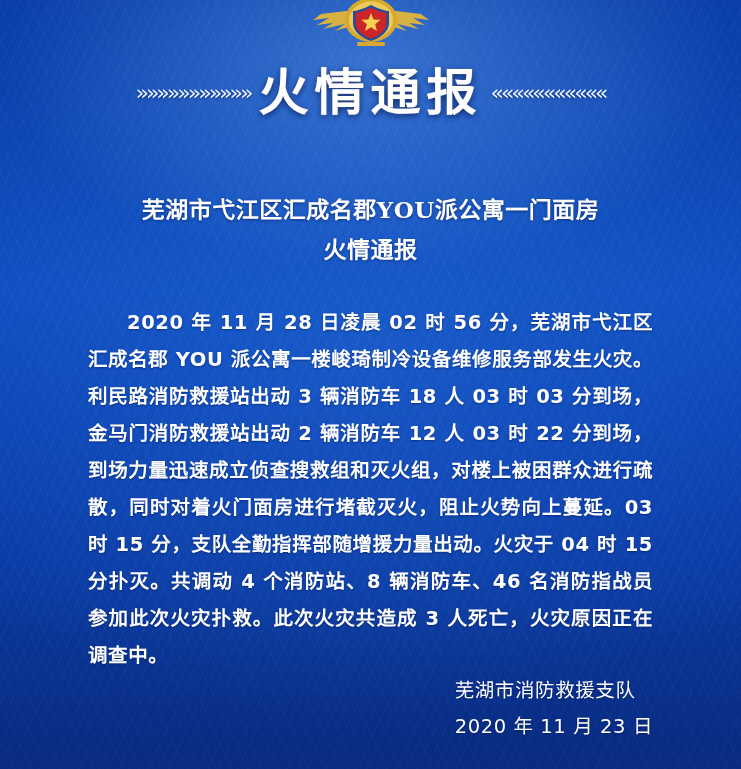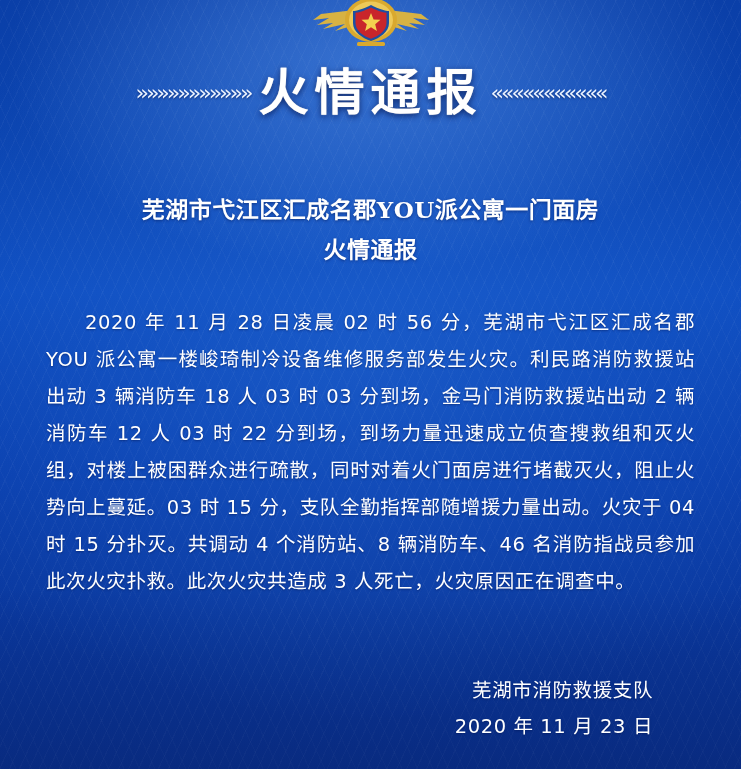--- a/index.html
+++ b/index.html
@@ -86,21 +86,21 @@
     white-space: nowrap;
     text-shadow: 0 2px 6px rgba(0,15,70,0.75), 0 0 1px #ffffff;
   }
 
   
   .content {
     position: absolute;
     top: 190px;
     left: 0;
     right: 0;
-    padding: 0 42px;
+    padding: 0 76px;
     z-index: 3;
   }
   .doc-heading {
     text-align: center;
     color: #ffffff;
     font-family: "DejaVu Serif", "Liberation Serif", serif;
     font-weight: bold;
     font-size: 23px;
     line-height: 40px;
     letter-spacing: 0.5px;
@@ -109,27 +109,28 @@
   }
   .doc-body {
     color: #ffffff;
     font-family: "DejaVu Sans", "Liberation Sans", sans-serif;
     font-size: 19.5px;
     line-height: 37px;
     letter-spacing: 0.6px;
     text-align: justify;
     text-indent: 2em;
     text-shadow: 0 1px 2px rgba(0,20,80,0.5);
-    margin: 4px;
+    margin: 12px;
+    font-weight: bold;
   }
   .signature {
     position: absolute;
     right: 88px;
     bottom: 24px;
-    text-align: right;
+    text-align: left;
     color: #ffffff;
     font-family: "DejaVu Sans", "Liberation Sans", sans-serif;
     font-size: 19.5px;
     line-height: 36px;
     letter-spacing: 0.6px;
     text-shadow: 0 1px 2px rgba(0,20,80,0.5);
     z-index: 3;
   }
   .sig-line { display: block; }
 </style>

